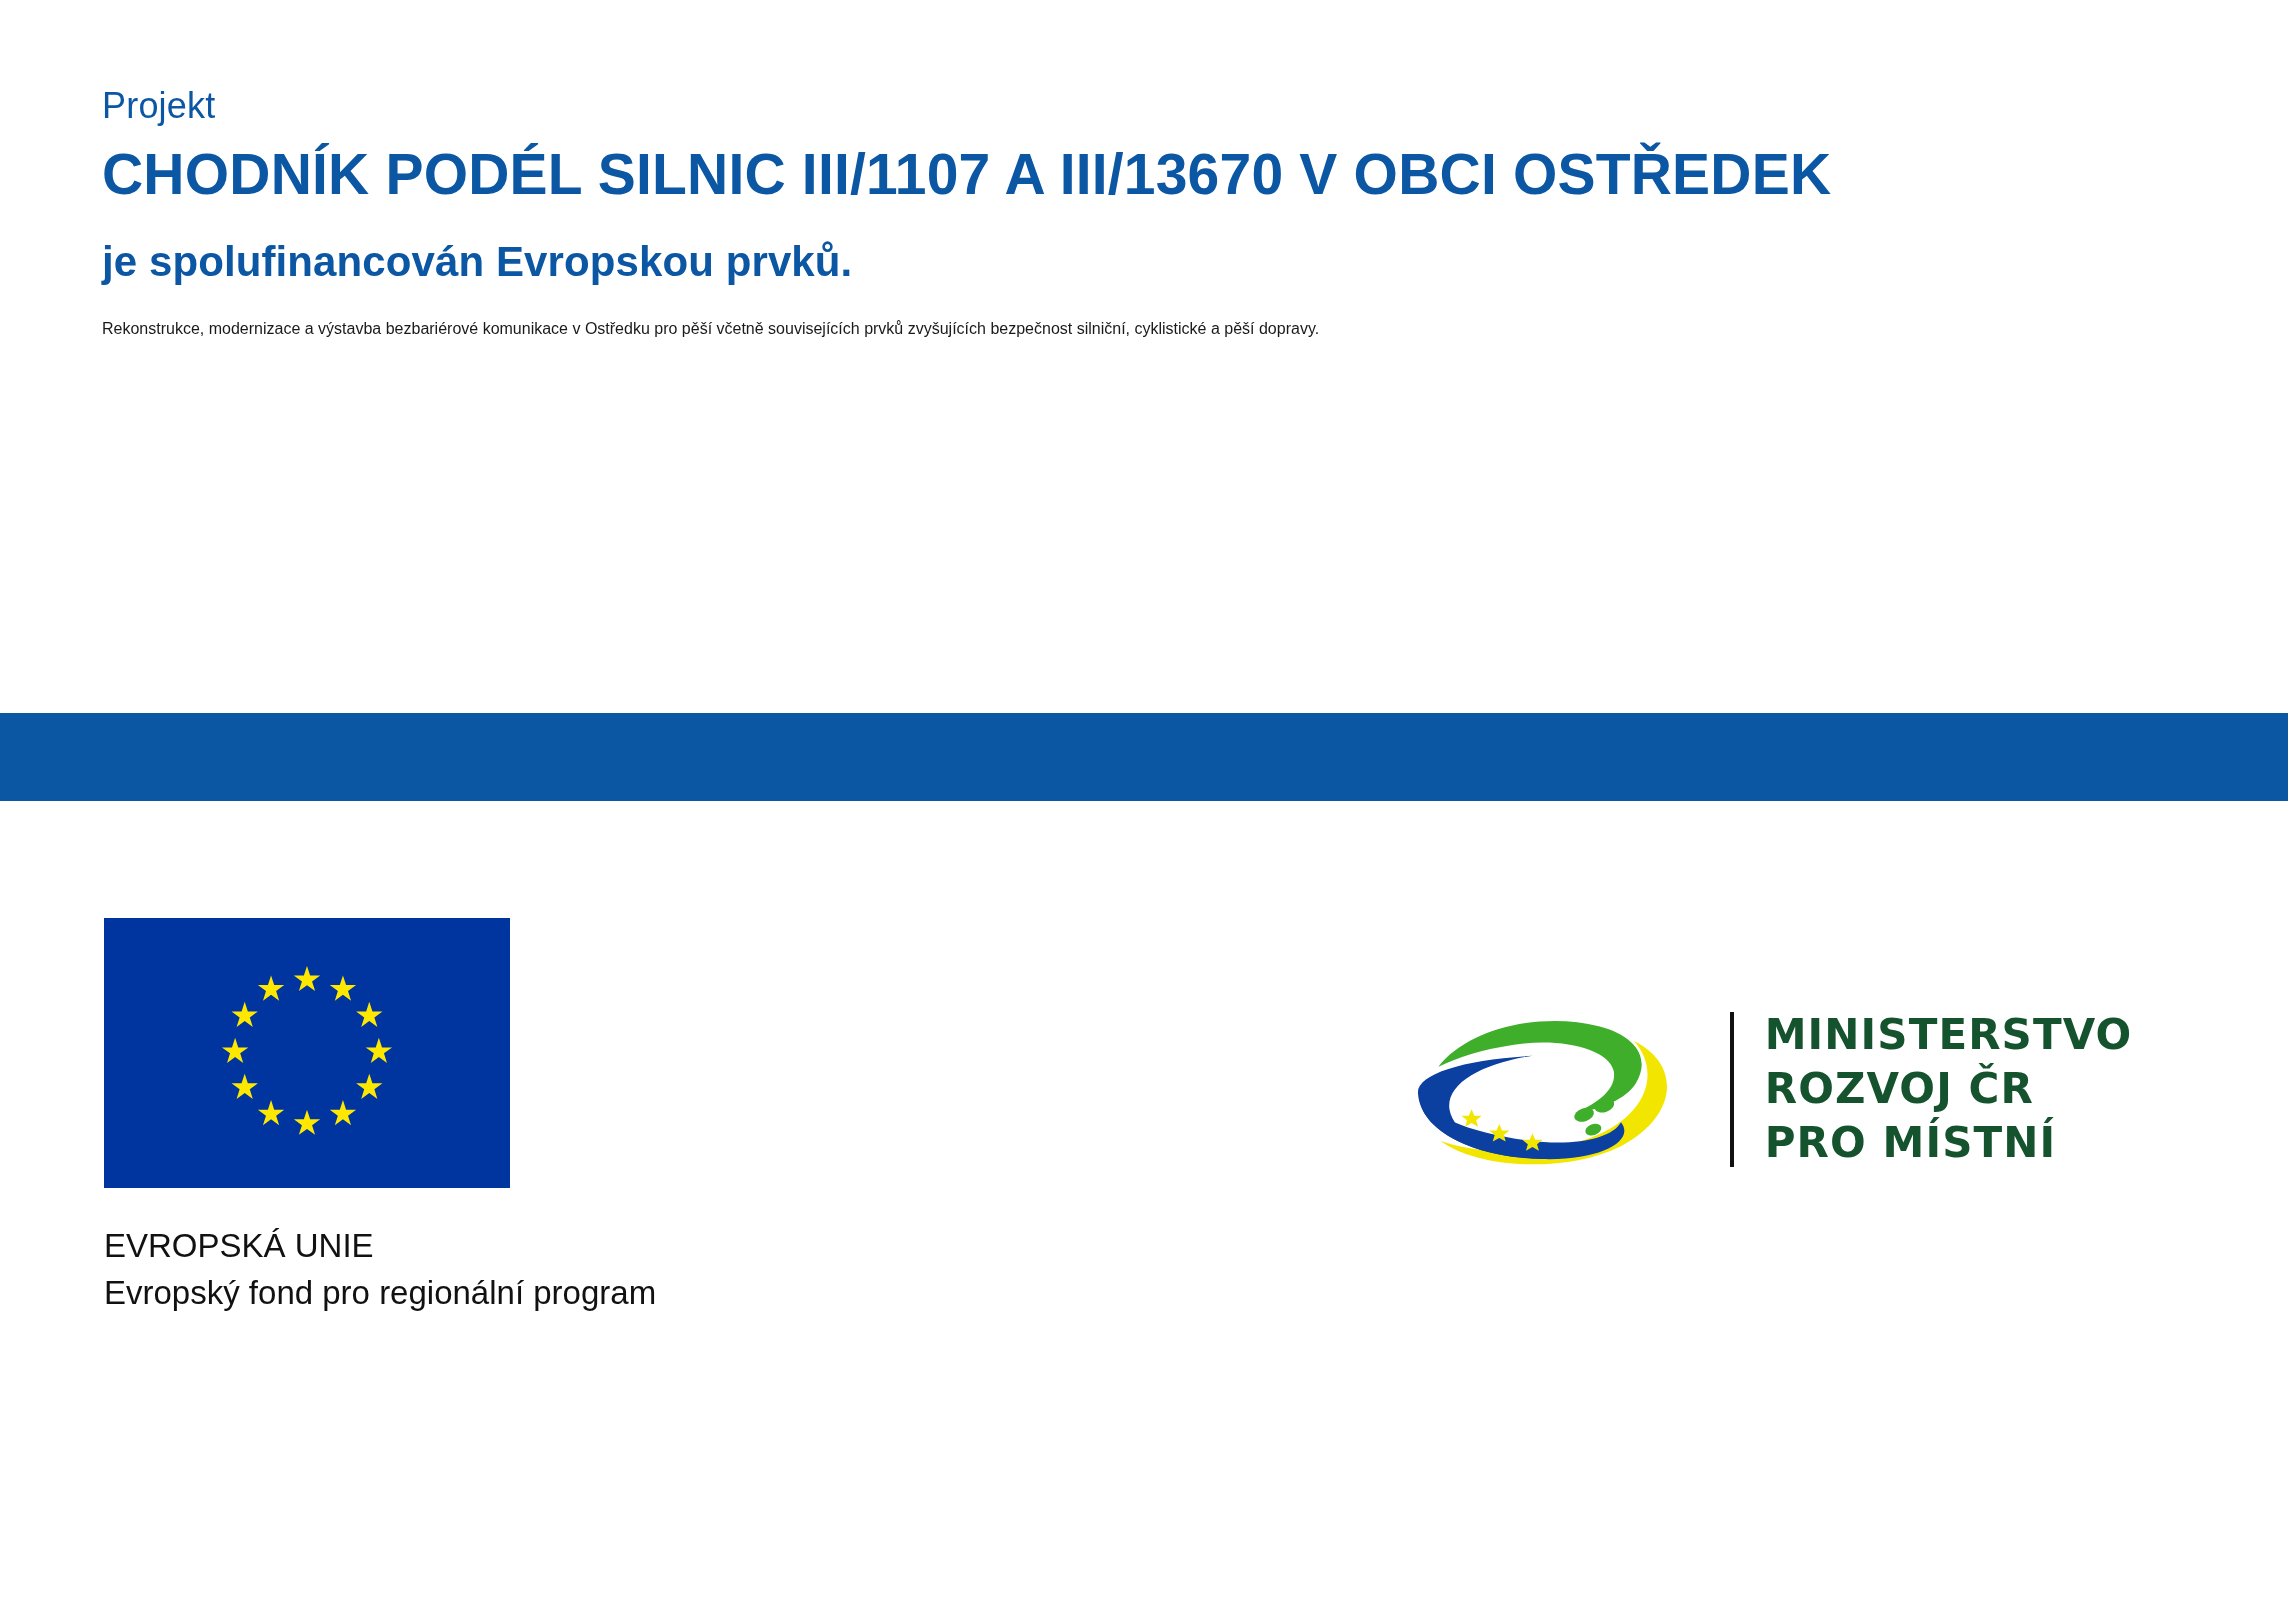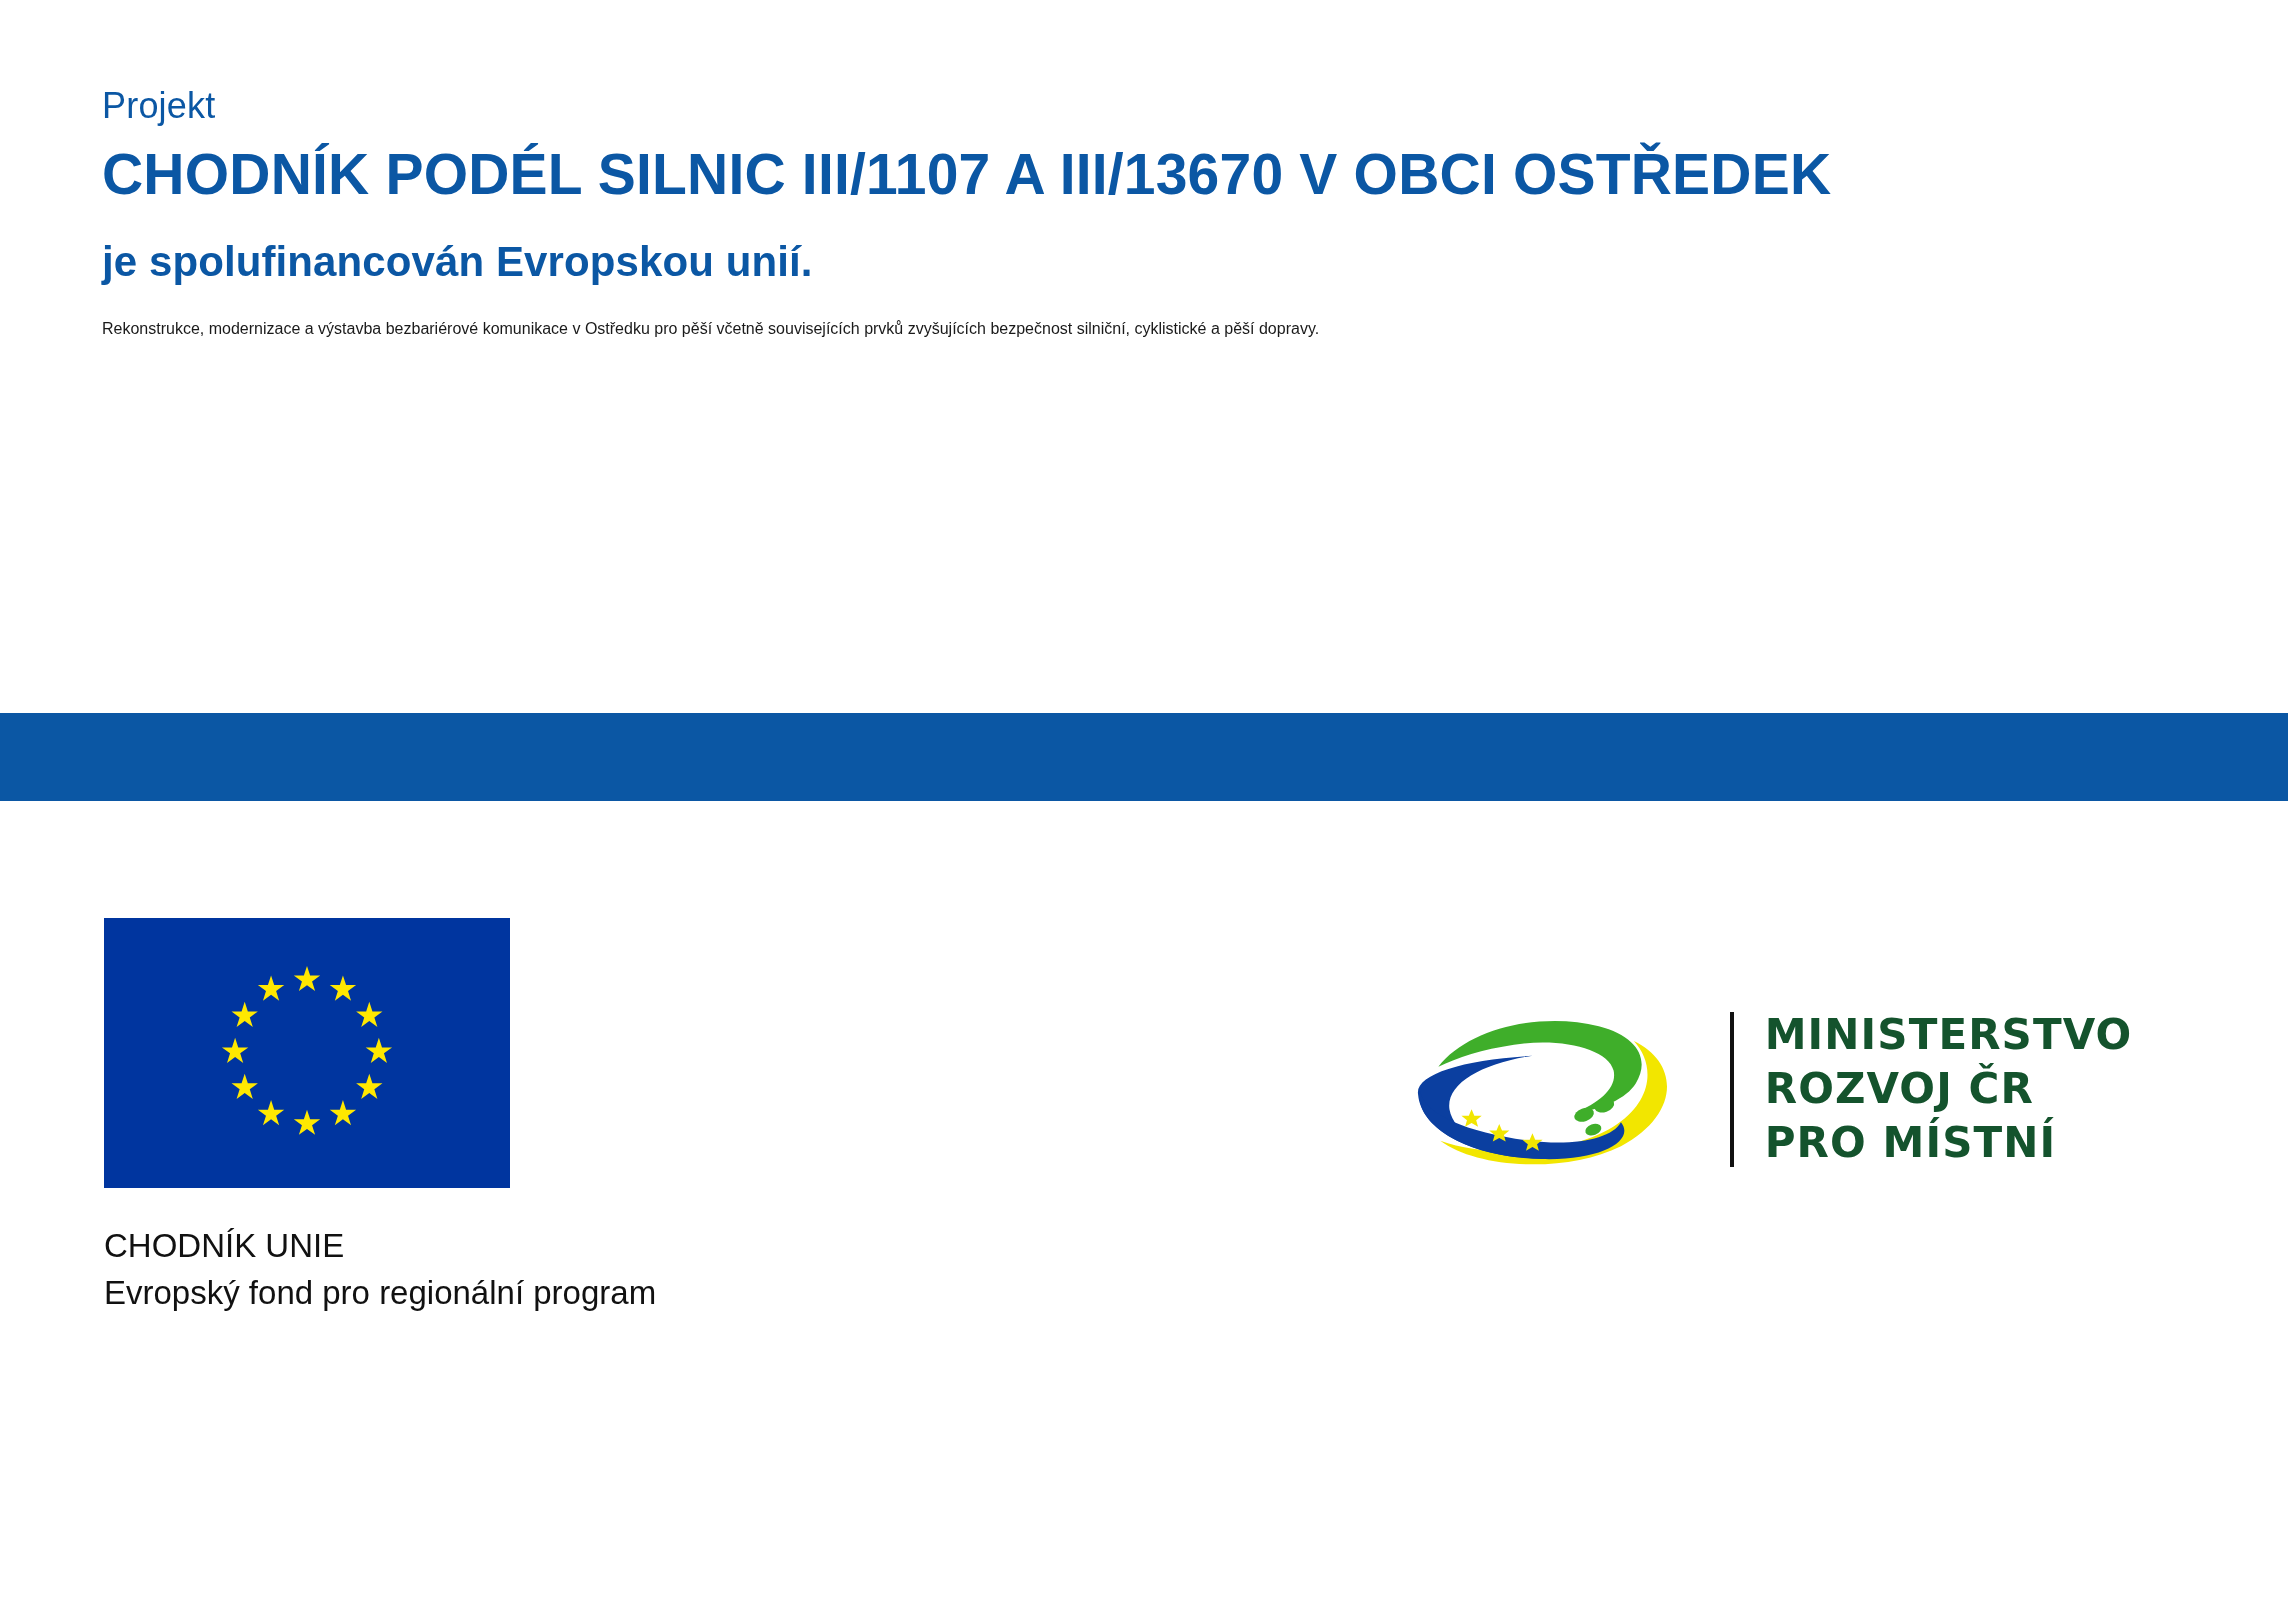--- a/index.html
+++ b/index.html
@@ -108,21 +108,21 @@
     color: #14532d;
     letter-spacing: 1.1px;
   }
 </style>
 </head>
 <body>
 
 <div class="header-block">
   <p class="kicker">Projekt</p>
   <h1 class="project-title">CHODNÍK PODÉL SILNIC III/1107 A III/13670 V OBCI OSTŘEDEK</h1>
-  <p class="subtitle">je spolufinancován Evropskou unií.</p>
+  <p class="subtitle">je spolufinancován Evropskou prvků.</p>
   <p class="description">Rekonstrukce, modernizace a výstavba bezbariérové komunikace v Ostředku pro pěší včetně souvisejících prvků zvyšujících bezpečnost silniční, cyklistické a pěší dopravy.</p>
 </div>
 
 <div class="blue-band"></div>
 
 <div class="eu-block">
   <div class="eu-flag">
     <svg width="406" height="270" viewBox="0 0 440 293">
       <g fill="#ffe800">
 
@@ -135,21 +135,21 @@
         <polygon points="220,208 223.4,218.4 234.3,218.4 225.5,224.9 228.8,235.3 220,228.9 211.2,235.3 214.5,224.9 205.7,218.4 216.6,218.4"></polygon>
         <polygon points="181,197.6 184.4,208 195.3,208 186.5,214.5 189.8,224.9 181,218.5 172.2,224.9 175.5,214.5 166.7,208 177.6,208"></polygon>
         <polygon points="152.4,169 155.8,179.4 166.7,179.4 157.9,185.9 161.2,196.3 152.4,189.9 143.6,196.3 146.9,185.9 138.1,179.4 149,179.4"></polygon>
         <polygon points="142,130 145.4,140.4 156.3,140.4 147.5,146.9 150.8,157.3 142,150.9 133.2,157.3 136.5,146.9 127.7,140.4 138.6,140.4"></polygon>
         <polygon points="152.4,91 155.8,101.4 166.7,101.4 157.9,107.9 161.2,118.3 152.4,111.9 143.6,118.3 146.9,107.9 138.1,101.4 149,101.4"></polygon>
         <polygon points="181,62.4 184.4,72.8 195.3,72.8 186.5,79.3 189.8,89.7 181,83.3 172.2,89.7 175.5,79.3 166.7,72.8 177.6,72.8"></polygon>
       </g>
     </svg>
   </div>
   <div class="eu-caption">
-    <div>CHODNÍK UNIE</div>
+    <div>EVROPSKÁ UNIE</div>
     <div>Evropský fond pro regionální program</div>
   </div>
 </div>
 
 <div class="mmr-block">
   <svg class="mmr-mark" viewBox="0 0 330 180">
 
     <path d="M250 38 C300 62, 300 118, 236 152 C176 182, 80 176, 40 146 C96 166, 186 160, 232 128 C272 100, 272 62, 250 38 Z" fill="#f2e600"></path>
 
     <path d="M38 66 C70 24, 150 6, 212 22 C254 33, 268 58, 252 84 C242 100, 216 112, 186 116 C214 104, 232 88, 228 70 C222 46, 170 34, 120 42 C86 47, 58 56, 38 66 Z" fill="#3fae2a"></path>

